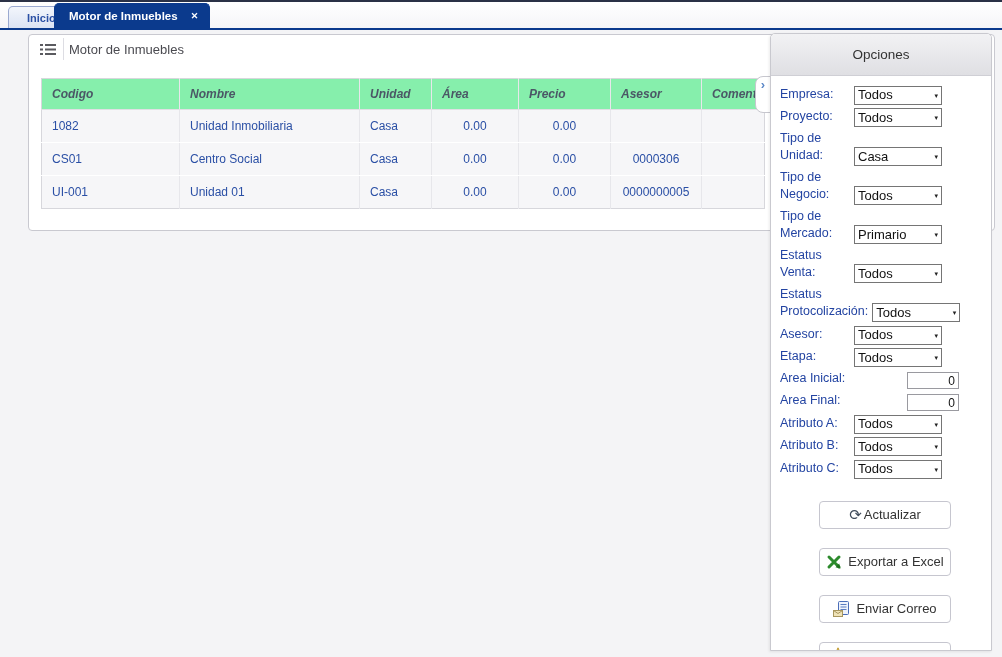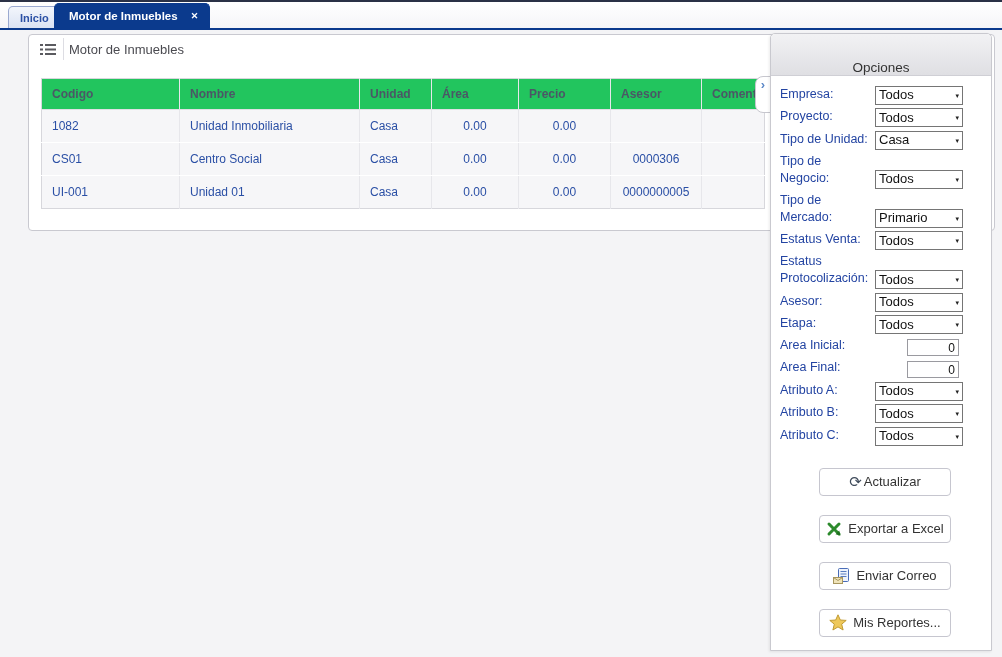--- a/index.html
+++ b/index.html
@@ -8,21 +8,21 @@
     background:#f4f4f6;
     font-family:"Liberation Sans", sans-serif;
     -webkit-font-smoothing:antialiased;
   }
   
   .top-edge{position:absolute;left:0;top:0;width:1002px;height:2px;background:#2a3146;}
   .tab-bar{position:absolute;left:0;top:2px;width:1002px;height:26px;background:linear-gradient(#ffffff,#f5f5f8);}
   .tab-underline{position:absolute;left:0;top:28px;width:1002px;height:2px;background:#0b3a8d;}
   .tab{position:absolute;box-sizing:border-box;border-radius:5px 5px 0 0;font-size:11px;font-weight:bold;display:flex;align-items:center;cursor:default;}
   .tab.inactive{
-    left:8px;top:6px;height:22px;padding:0 11px;
+    left:8px;top:6px;height:22px;padding:0 18px;
     background:linear-gradient(#f3f6fc,#dbe3f3);
     border:1px solid #9aa9d0;border-bottom:none;color:#2b50a5;
   }
   .tab.active{
     left:54px;top:3px;height:25px;padding:0 11px 0 14px;
     background:#0b3a8d;border:1px solid #0b3a8d;border-bottom:none;color:#ffffff;gap:13px;
     font-size:11.5px;
   }
   .tab-close{font-size:9px;font-weight:bold;line-height:1;position:relative;top:0;}
   
@@ -31,23 +31,23 @@
     background:#ffffff;border:1px solid #c9c9d0;border-radius:4px;z-index:1;
   }
   .toolbar{position:relative;height:28px;}
   .toolbar-iconbtn{position:absolute;left:9px;top:6px;width:20px;height:16px;display:flex;align-items:center;justify-content:center;}
   .toolbar-sep{position:absolute;left:34px;top:3px;width:1px;height:22px;background:#dddde3;}
   .toolbar-title{position:absolute;left:40px;top:7px;font-size:13px;color:#4a4a50;}
   
   .grid-wrap{position:absolute;left:12px;top:43px;width:723px;}
   table.grid{border-collapse:collapse;table-layout:fixed;width:723px;border:1px solid #d7d7dc;}
   table.grid th{
-    background:#22c55e;color:#4b5766;font-weight:bold;font-size:12px;text-align:left;
+    background:#86efac;color:#4b5766;font-weight:bold;font-size:12px;text-align:left;
     padding:8px 10px;border-right:1px solid #e7e7eb;border-bottom:1px solid #e0e0e4;
-    white-space:nowrap;overflow:hidden;
+    white-space:nowrap;overflow:hidden;font-style:italic;
   }
   table.grid td{
     background:#f6f6f8;color:#2a4fa5;font-size:12px;
     padding:9px 10px;border-right:1px solid #e7e7eb;border-bottom:1px solid #ffffff;
     white-space:nowrap;overflow:hidden;
   }
   table.grid th:last-child, table.grid td:last-child{border-right:none;}
   table.grid tr:last-child td{border-bottom:none;}
   .num{text-align:center;}
   
@@ -58,29 +58,29 @@
   }
   
   .panel{
     position:absolute;left:770px;top:33px;width:222px;height:618px;box-sizing:border-box;
     background:#ffffff;border:1px solid #c9c9cf;border-radius:5px 5px 0 0;z-index:3;
     overflow:hidden;box-shadow:-1px 1px 3px rgba(0,0,0,0.08);
   }
   .panel-header{
     height:42px;box-sizing:border-box;border-radius:4px 4px 0 0;
     background:linear-gradient(#f2f2f4,#dfdfe3);border-bottom:1px solid #cfcfd5;
-    display:flex;align-items:flex-end;justify-content:center;
+    display:flex;align-items:center;justify-content:center;
     font-size:13.5px;color:#333333;
   }
   .panel-body{padding:9px 0 0 8px;}
   .filters-heading{text-align:center;color:#98a0b0;font-weight:bold;font-size:12px;margin:0 8px 6px 0;height:15px;}
   .frow{display:flex;align-items:flex-end;margin-bottom:3px;}
   .frow .flabel{flex:1;color:#2344a2;font-size:12.5px;line-height:17px;padding:0 4px 2px 1px;}
   .frow.numrow .flabel{}
-  .selwrap{position:relative;width:88px;margin-right:28px;}
+  .selwrap{position:relative;width:88px;margin-right:49px;}
   .selwrap select{
     width:88px;height:19px;box-sizing:border-box;font-family:"Liberation Sans",sans-serif;
     font-size:13px;color:#111;background:#fff;border:1px solid #757575;border-radius:0;
     appearance:none;-webkit-appearance:none;padding:0 14px 1px 3px;
   }
   .sel-arrow{position:absolute;right:4px;bottom:6px;font-size:7px;color:#222;pointer-events:none;line-height:1;}
   .numinput{
     width:52px;height:17px;box-sizing:border-box;margin-right:32px;
     border:1px solid #9a9aa0;font-size:12px;text-align:right;padding:0 3px;color:#111;
     font-family:"Liberation Sans",sans-serif;

